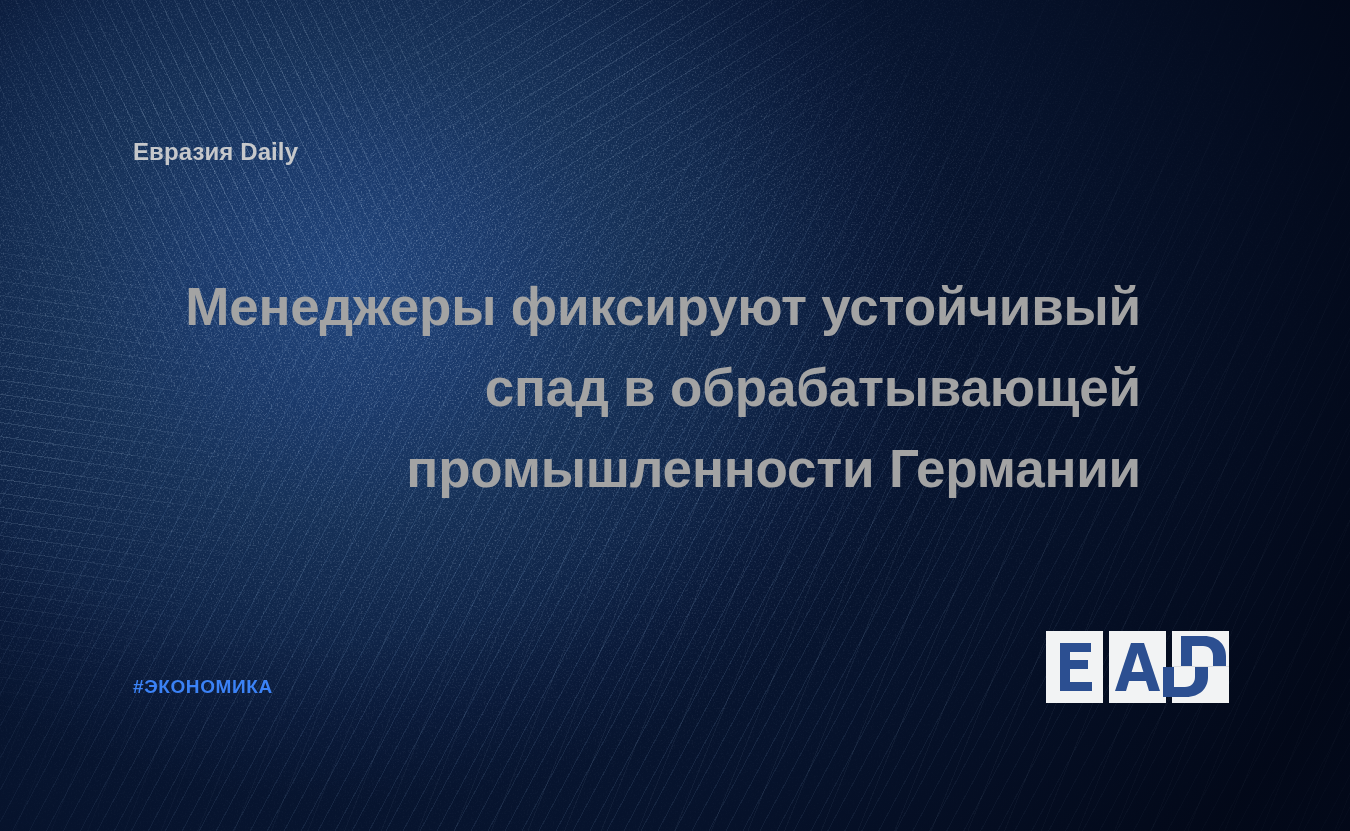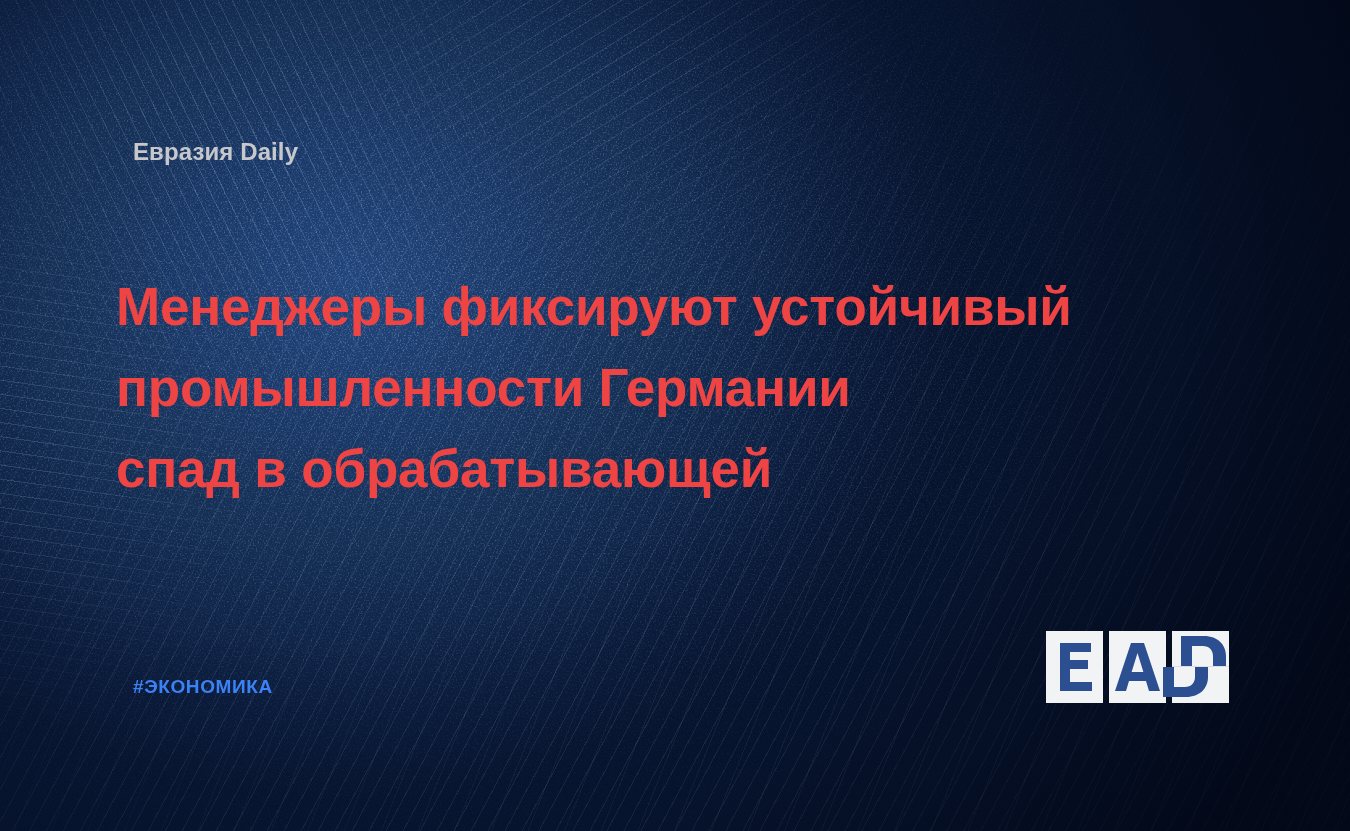--- a/index.html
+++ b/index.html
@@ -152,29 +152,30 @@
     top: 138px;
     font-size: 24px;
     font-weight: bold;
     letter-spacing: 0.1px;
     color: #c6c8cb;
     white-space: nowrap;
   }
 
   .headline {
     position: absolute;
-    left: 116px;
+    left: 131px;
     top: 266px;
     width: 1010px;
     margin: 0;
     font-size: 53px;
     font-weight: bold;
     line-height: 81px;
     letter-spacing: -0.2px;
-    color: #ef4444;
+    color: #a3a3a3;
+    text-align: right;
   }
   .headline .hl-line { display: block; white-space: nowrap; }
 
   .hashtag {
     position: absolute;
     left: 133px;
     top: 676px;
     font-size: 19px;
     font-weight: bold;
     letter-spacing: 0.6px;
@@ -227,22 +228,22 @@
   </svg>
 
   <div class="bg-vignette"></div>
 
   <div class="content">
 
     <div class="brand">Евразия Daily</div>
 
     <h1 class="headline">
       <span class="hl-line">Менеджеры фиксируют устойчивый</span>
+      <span class="hl-line">спад в обрабатывающей</span>
       <span class="hl-line">промышленности Германии</span>
-      <span class="hl-line">спад в обрабатывающей</span>
     </h1>
 
     <div class="hashtag">#ЭКОНОМИКА</div>
 
     <div class="logo">
       <svg viewBox="0 0 186 78" aria-hidden="true">
 
         <rect x="2" y="3" width="57" height="72" fill="#f2f3f4"></rect>
         <path fill="#2c4f91" d="M16 15 H47 V24 H26 V32 H44 V41 H26 V54 H48 V63 H16 Z"></path>
 

